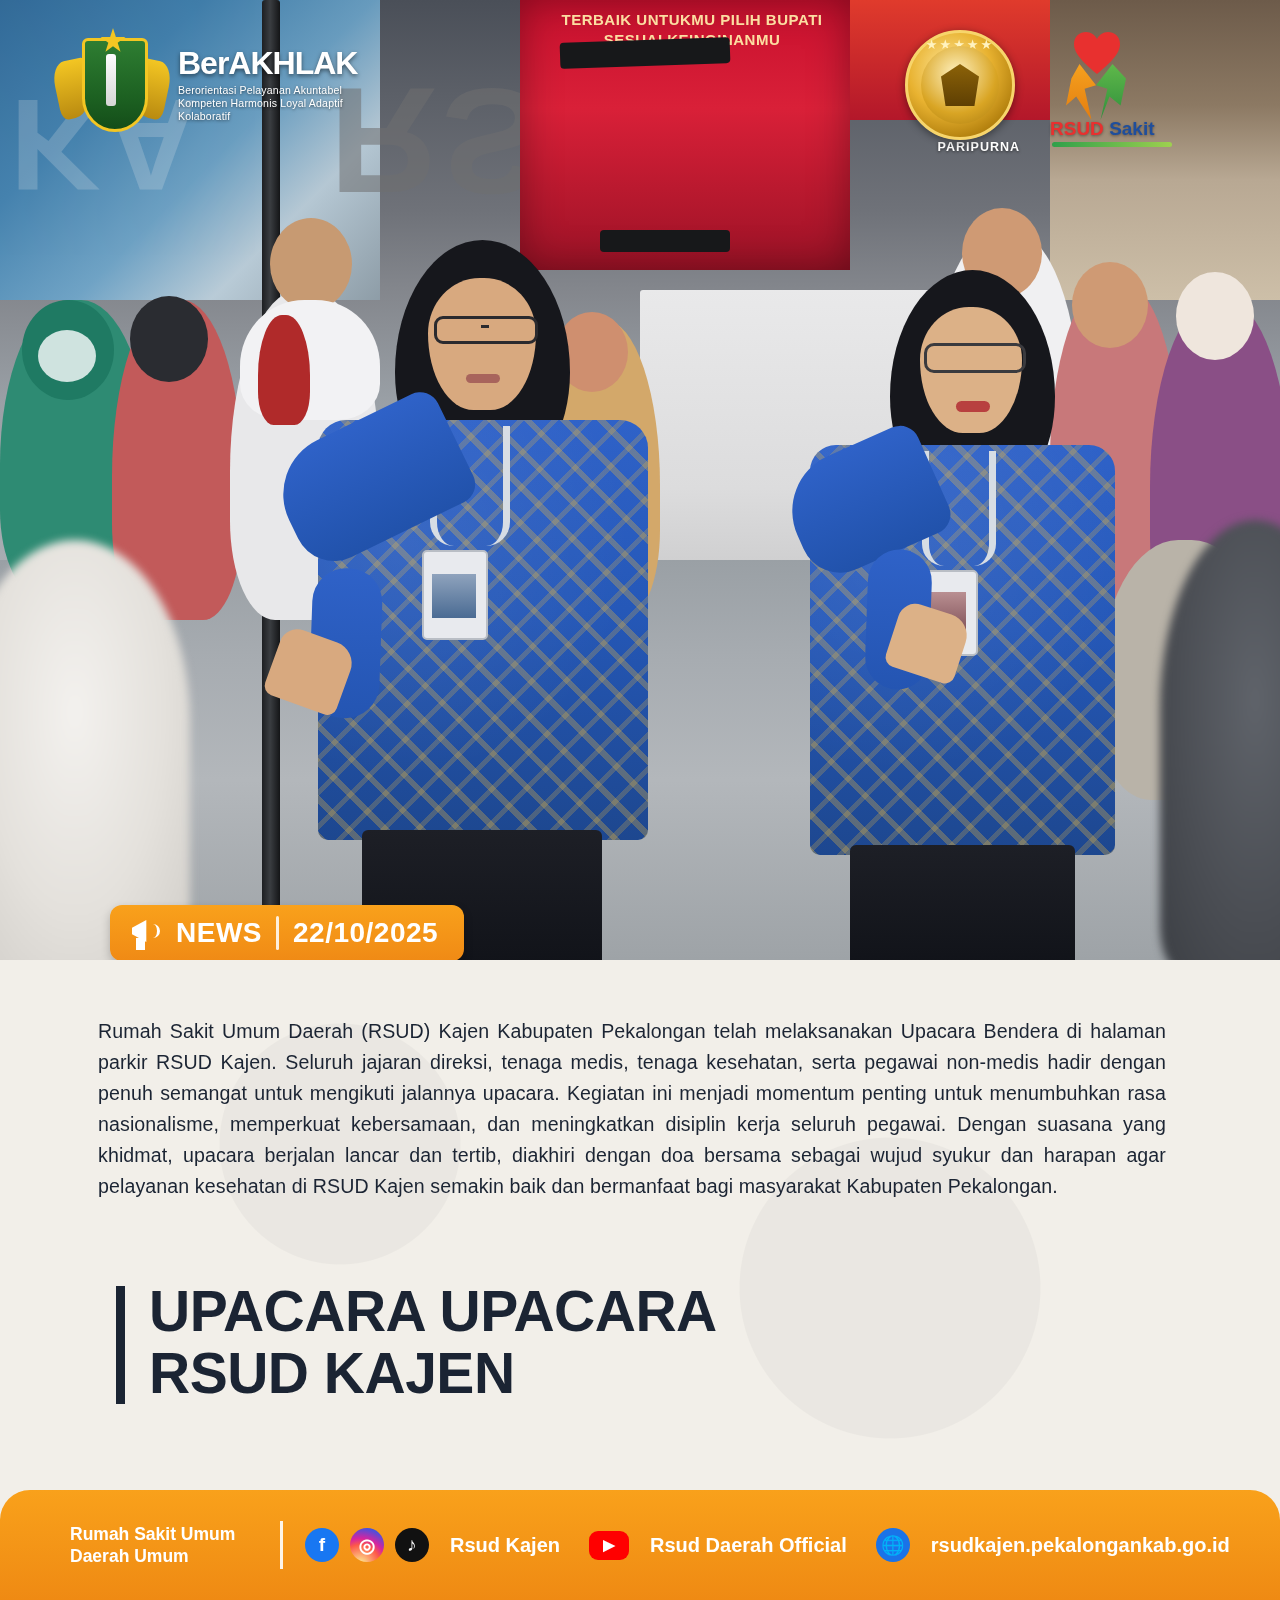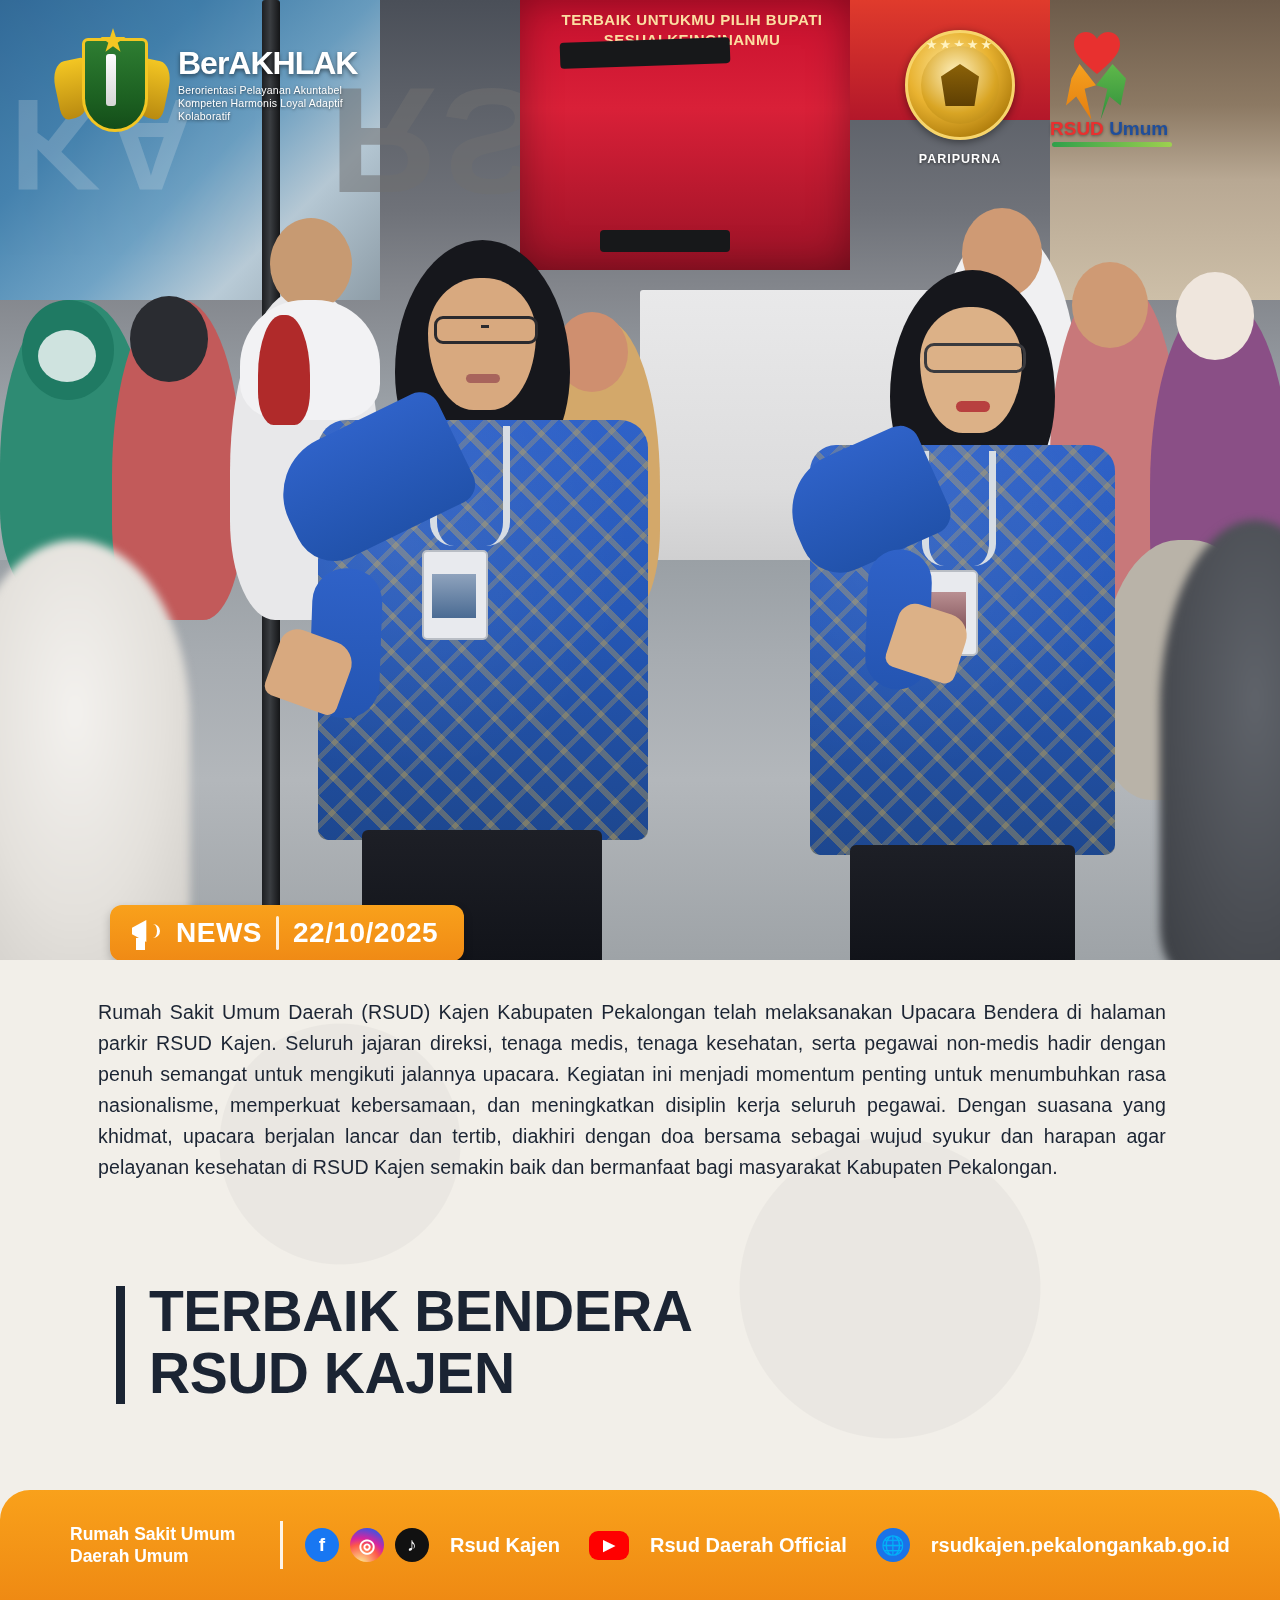--- a/index.html
+++ b/index.html
@@ -314,22 +314,22 @@
   }
   .logo-paripurna .medal .inner:after {
     content: ""; width: 38px; height: 42px;
     background: linear-gradient(180deg,#8c6208,#5e3f03);
     clip-path: polygon(50% 0%, 100% 30%, 88% 100%, 12% 100%, 0% 30%);
   }
   .logo-paripurna .stars {
     position: absolute; left: 0; right: 0; top: 4px; font-size: 13px; color: #fff3c0; letter-spacing: 2px;
   }
   .logo-paripurna .plabel {
-    margin-top: 12px; font-size: 12.5px; font-weight: bold; color: #ffffff;
-    letter-spacing: 1px; text-shadow: 0 1px 3px rgba(0,0,0,.6);
+    margin-top: 0; font-size: 12.5px; font-weight: bold; color: #ffffff;
+    letter-spacing: 1px; text-shadow: 0 1px 3px rgba(0,0,0,.6); text-align: right;
   }
 
   .logo-rsud {
     position: absolute; left: 1022px; top: 30px; width: 180px; height: 125px;
   }
   .logo-rsud .heart {
     position: absolute; left: 52px; top: 2px; width: 46px; height: 42px;
     background: #e8302f;
     clip-path: path("M23,42 C6,28 0,20 0,12 C0,4 6,0 12,0 C17,0 21,3 23,7 C25,3 29,0 34,0 C40,0 46,4 46,12 C46,20 40,28 23,42 Z");
   }
@@ -398,21 +398,21 @@
     overflow: hidden;
   }
   .body-watermark {
     position: absolute; left: 140px; top: 40px; width: 1000px; height: 480px;
     opacity: .05;
     background:
       radial-gradient(circle at 20% 30%, #6a6a6a 0 120px, transparent 121px),
       radial-gradient(circle at 75% 60%, #6a6a6a 0 150px, transparent 151px);
   }
   .body-text {
-    position: absolute; left: 98px; top: 37px; width: 1068px;
+    position: absolute; left: 98px; top: 56px; width: 1068px;
     font-size: 19.6px; line-height: 31px; color: #1b2433;
     text-align: justify; text-justify: inter-word;
     letter-spacing: .1px;
   }
   .headline {
     position: absolute; left: 116px; top: 320px; width: 1000px;
     display: flex; gap: 24px; align-items: flex-start;
   }
   .headline .bar {
     width: 9px; height: 118px; background: #1b2433; margin-top: 6px;
@@ -561,21 +561,21 @@
       </div>
       <div class="plabel">PARIPURNA</div>
     </div>
 
     <div class="logo-rsud">
       <div class="heart"></div>
       <div class="fig-a"></div>
       <div class="fig-b"></div>
       <div class="rtext">
         <span class="red">RSUD</span>
-        <span>Umum</span>
+        <span>Sakit</span>
       </div>
       <div class="rline"></div>
     </div>
   </div>
 
   <div class="news-badge">
     <div class="mega">
       <div class="horn"></div>
       <div class="handle"></div>
       <div class="wave"></div>
@@ -585,21 +585,21 @@
     <div class="ndate">22/10/2025</div>
   </div>
 
   <div class="body-area">
     <div class="body-watermark"></div>
     <div class="body-text">Rumah Sakit Umum Daerah (RSUD) Kajen Kabupaten Pekalongan telah melaksanakan Upacara Bendera di halaman parkir RSUD Kajen. Seluruh jajaran direksi, tenaga medis, tenaga kesehatan, serta pegawai non-medis hadir dengan penuh semangat untuk mengikuti jalannya upacara. Kegiatan ini menjadi momentum penting untuk menumbuhkan rasa nasionalisme, memperkuat kebersamaan, dan meningkatkan disiplin kerja seluruh pegawai. Dengan suasana yang khidmat, upacara berjalan lancar dan tertib, diakhiri dengan doa bersama sebagai wujud syukur dan harapan agar pelayanan kesehatan di RSUD Kajen semakin baik dan bermanfaat bagi masyarakat Kabupaten Pekalongan.</div>
 
     <div class="headline">
       <div class="bar"></div>
       <div class="htext">
-        <div>TERBAIK BENDERA</div>
+        <div>UPACARA UPACARA</div>
         <div>RSUD KAJEN</div>
       </div>
     </div>
   </div>
 
   <div class="footer">
     <div class="fname">
       <div>Rumah Sakit Umum</div>
       <div>Daerah Umum</div>
     </div>

